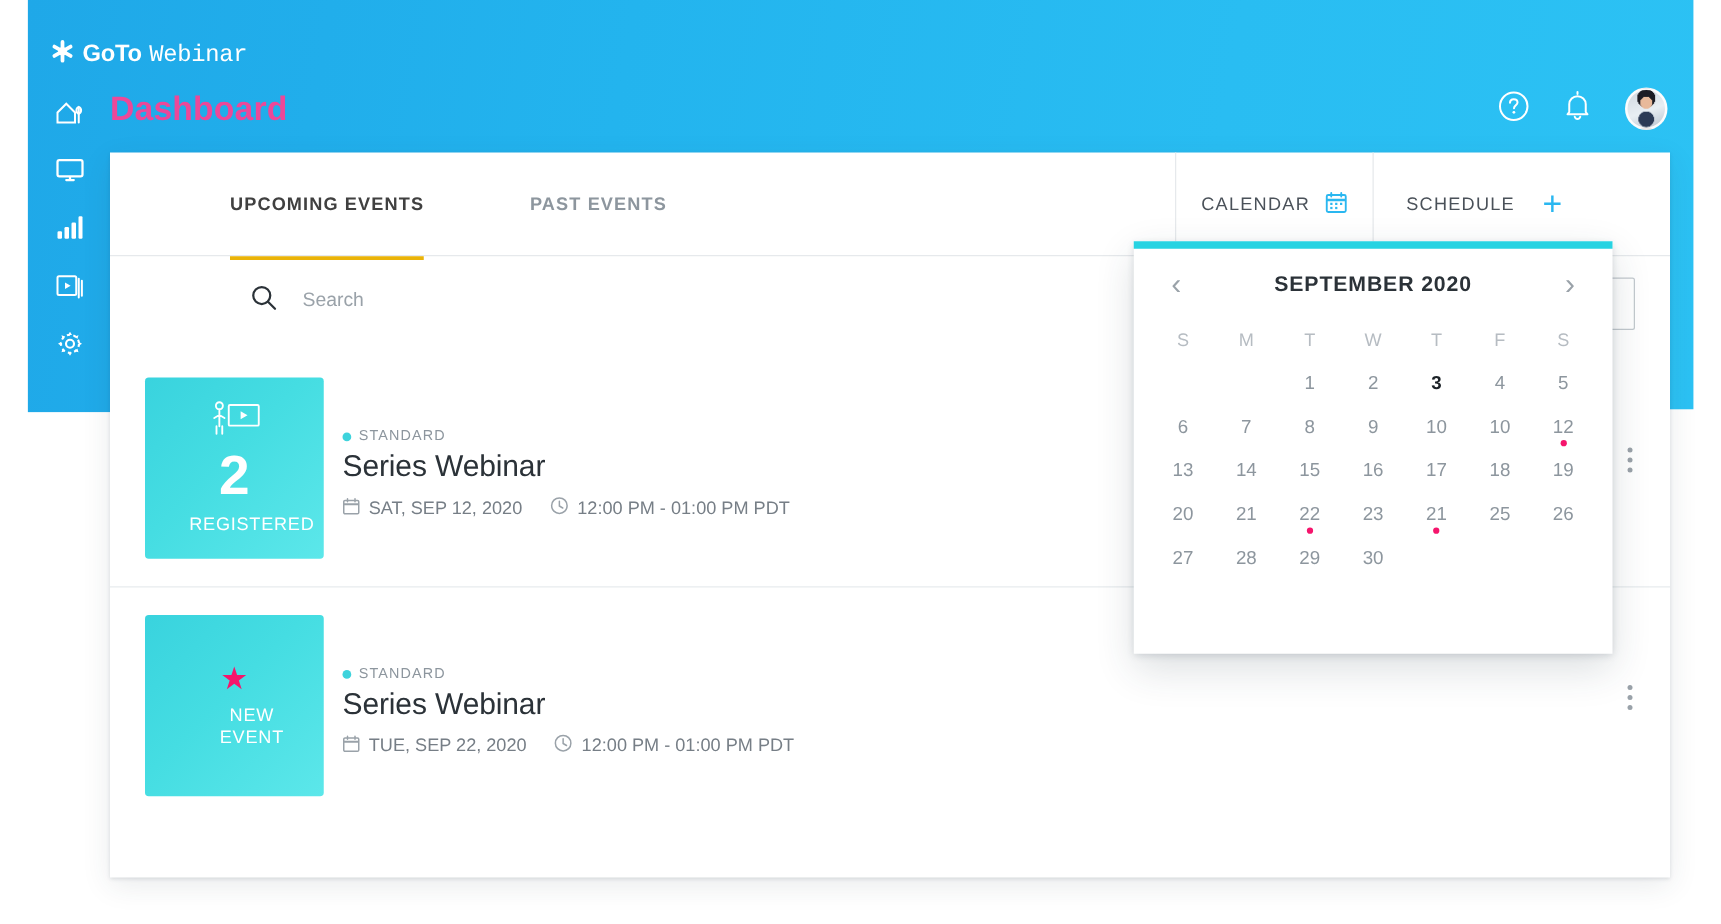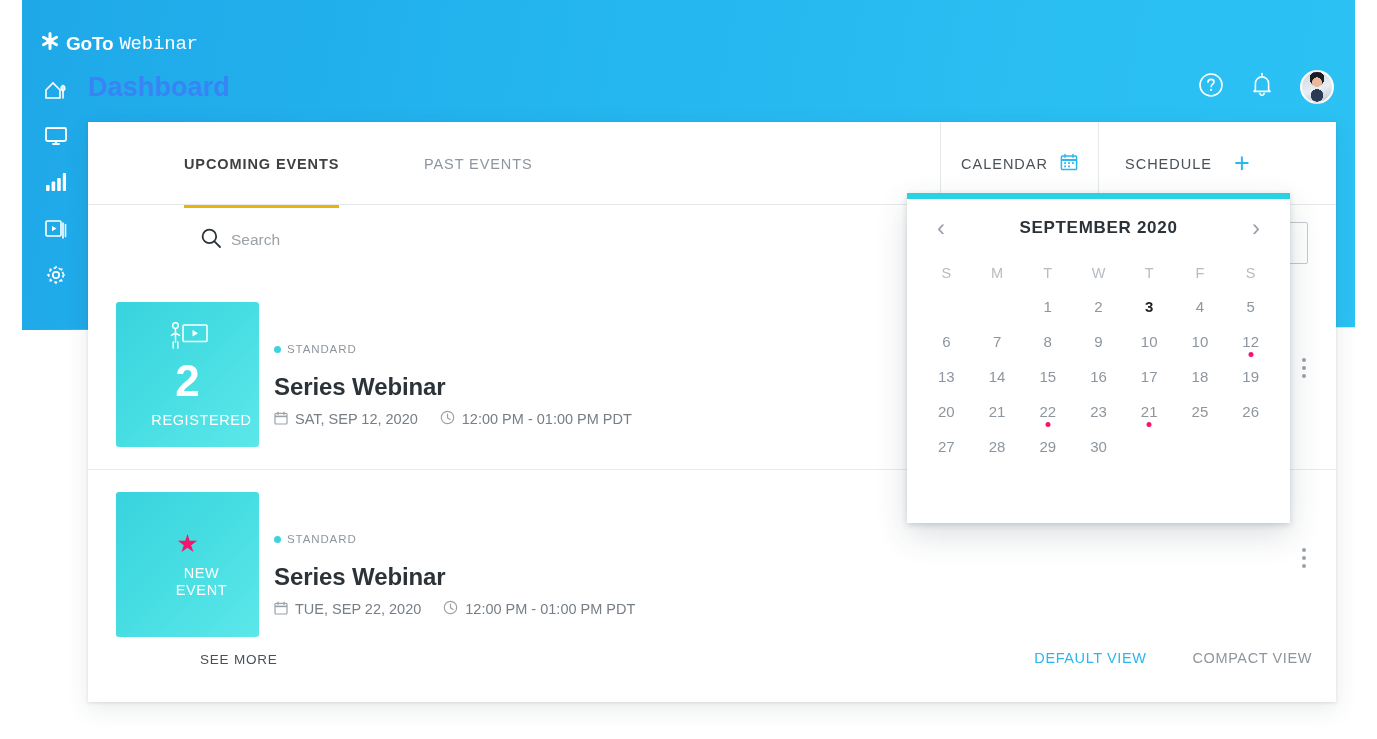--- a/index.html
+++ b/index.html
@@ -41,21 +41,21 @@
     display: flex; align-items: center; gap: 6px;
     color: #ffffff; z-index: 7;
     font-size: 19px; letter-spacing: -0.2px;
   }
   .brand .b1 { font-weight: bold; }
   .brand .b2 { font-weight: 300; font-family: Liberation Mono, monospace; }
 
   
   .page-title {
     position: absolute; left: 88px; top: 72px;
-    color: #3b82f6; font-size: 27px; font-weight: bold;
+    color: #ec4899; font-size: 27px; font-weight: bold;
     letter-spacing: 0.1px; z-index: 7; text-align: center;
   }
 
   
   .header-actions {
     position: absolute; right: 43px; top: 70px;
     display: flex; align-items: center; gap: 26px; z-index: 8;
   }
   .hdr-btn { color: #fff; display: flex; align-items: center; justify-content: center; }
   .avatar {
@@ -85,41 +85,41 @@
     box-sizing: border-box;
   }
   .tab {
     position: absolute; top: 0; height: 83px;
     display: flex; align-items: center;
     font-size: 14.5px; letter-spacing: 0.9px; font-weight: bold;
     color: #8d969e; cursor: pointer;
   }
   .tab.active { color: #404040; border-bottom: 3px solid #eab308; }
   #tab-upcoming { left: 96px; }
-  #tab-past { left: 336px; font-weight: normal; }
+  #tab-past { left: 336px; font-weight: bold; }
 
   .hdr-cell {
     position: absolute; top: 0; height: 83px;
     display: flex; align-items: center; justify-content: center;
     gap: 12px; font-size: 14.5px; letter-spacing: 1px;
     color: #4a5159; cursor: pointer;
     border-left: 1px solid #e6e9ec;
     box-sizing: border-box;
   }
   #hdr-calendar { right: 238px; width: 158px; }
   #hdr-schedule { right: 0; width: 238px; padding-left: 26px; justify-content: flex-start; }
   .plus-icon { color: #2ab7f0; font-size: 27px; font-weight: 300; line-height: 1; margin-left: 10px; }
 
   
   .search-row {
     position: absolute; left: 0; top: 83px; width: 100%; height: 75px;
   }
   .search-wrap {
     position: absolute; left: 112px; top: 22px;
-    display: flex; align-items: center; gap: 7px;
+    display: flex; align-items: center; gap: 18px;
   }
   .search-input {
     border: none; outline: none; background: transparent;
     font-size: 15.5px; color: #3a4148; width: 260px;
     font-family: "Liberation Sans", sans-serif;
   }
   .search-input::placeholder { color: #9aa2a9; }
 
   .filter-box {
     position: absolute; right: 28px; top: 17px;
@@ -154,22 +154,22 @@
   }
   .tile-star { font-size: 25px; color: #F5156C; line-height: 1; }
 
   .event-info { position: absolute; left: 186px; top: 28px; }
   .badge-line {
     display: flex; align-items: center; gap: 6px;
     font-size: 11.5px; letter-spacing: 0.9px; color: #8d969e; margin-top: 35px;
   }
   .badge-dot { width: 7px; height: 7px; border-radius: 50%; background: #3ED3DC; }
   .event-title {
-    font-size: 24px; font-weight: bold; color: #2b3238;
-    margin-top: 18px; letter-spacing: -0.1px;
+    font-size: 24px; font-weight: normal; color: #2b3238;
+    margin-top: 5px; letter-spacing: -0.1px;
   }
   .event-meta {
     display: flex; align-items: center; gap: 22px;
     margin-top: 9px; font-size: 14.5px; color: #767e86;
   }
   .meta-item { display: flex; align-items: center; gap: 7px; }
 
   .kebab {
     position: absolute; right: 30px; top: 78px;
     display: flex; flex-direction: column; gap: 4px; cursor: pointer;
@@ -459,27 +459,20 @@
           </div>
         </div>
       </div>
       <div class="kebab">
         <span></span>
           <span></span>
           <span></span>
       </div>
     </div>
 
-    <div class="panel-footer">
-      <div id="see-more">SEE MORE</div>
-      <div class="view-toggles">
-        <span id="view-default">DEFAULT VIEW</span>
-        <span id="view-compact">COMPACT VIEW</span>
-      </div>
-    </div>
   </div>
 
   <div class="cal-popup">
     <div class="cal-accent"></div>
     <div class="cal-head">
       <span class="cal-nav">‹</span>
       <span class="cal-title">SEPTEMBER 2020</span>
       <span class="cal-nav">›</span>
     </div>
     <div class="cal-grid" id="cal-grid">

